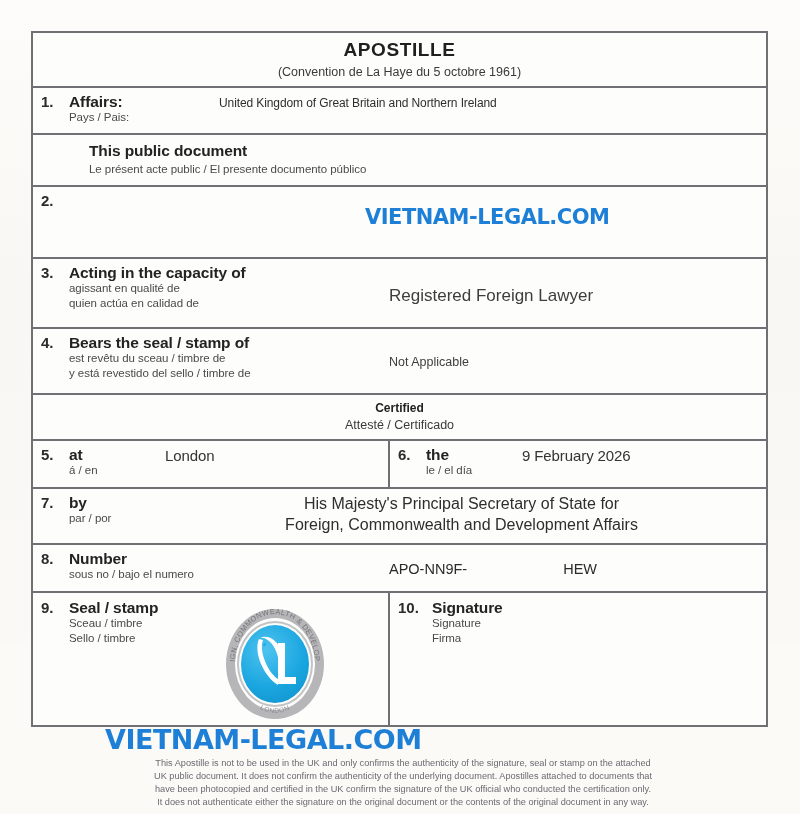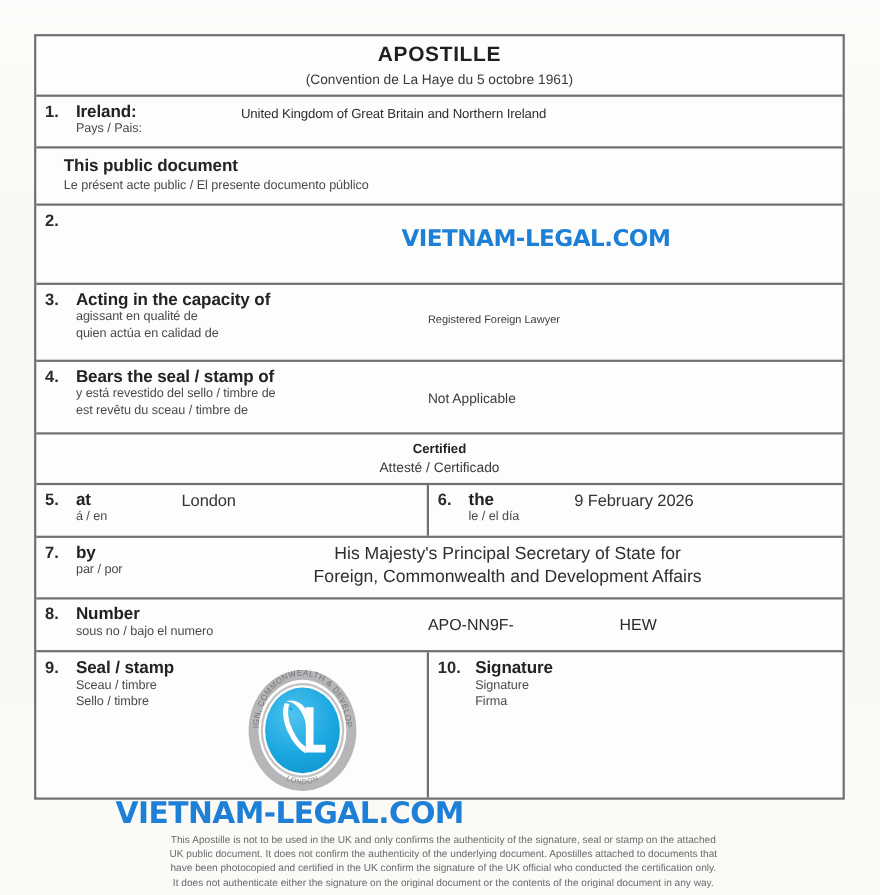--- a/index.html
+++ b/index.html
@@ -100,30 +100,30 @@
   
   #row-country { height: 47px; align-items: flex-start; }
   #row-country .labelcell { width: 150px; flex: 0 0 150px; }
   #country-value {
     padding-top: 8px;
     font-size: 12px;
     color: #2e2e2e;
   }
 
   
-  #row-public-doc { height: 52px; flex-direction: column; padding: 7px 0 6px 25px; }
+  #row-public-doc { height: 52px; flex-direction: column; padding: 7px 0 6px 56px; }
 
   
   #row-signed-by { height: 72px; align-items: flex-start; }
   #row-signed-by .labelcell { width: 260px; flex: 0 0 260px; }
 
   
   #row-capacity { height: 70px; align-items: flex-start; }
   #row-capacity .labelcell { width: 320px; flex: 0 0 320px; }
-  #capacity-value { padding-top: 27px; font-size: 10px; }
+  #capacity-value { padding-top: 27px; font-size: 17px; }
 
   
   #row-seal-of { height: 66px; align-items: flex-start; }
   #row-seal-of .labelcell { width: 320px; flex: 0 0 320px; }
   #seal-of-value { padding-top: 26px; font-size: 12.5px; }
 
   
   #row-certified { display: block; text-align: center; padding: 6px 0 7px 0; }
   #certified-en { font-weight: bold; font-size: 12px; color: #222; }
   #certified-sub { font-size: 12.5px; margin-top: 3px; color: #3a3a3a; }
@@ -270,21 +270,21 @@
   <div id="apostille-table">
 
     <div id="header-row" class="row">
       <div id="apostille-title">APOSTILLE</div>
       <div id="convention-line">(Convention de La Haye du 5 octobre 1961)</div>
     </div>
 
     <div id="row-country" class="row">
       <div class="num">1.</div>
       <div class="labelcell">
-        <div class="lab-en">Ireland:</div>
+        <div class="lab-en">Affairs:</div>
         <div class="lab-sub">Pays / Pais:</div>
       </div>
       <div id="country-value" class="value">United Kingdom of Great Britain and Northern Ireland</div>
     </div>
 
     <div id="row-public-doc" class="row">
       <div class="lab-en">This public document</div>
       <div class="lab-sub" style="margin-top:3px">Le présent acte public / El presente documento público</div>
     </div>
 
@@ -300,22 +300,22 @@
         <div class="lab-sub">agissant en qualité de</div>
         <div class="lab-sub">quien actúa en calidad de</div>
       </div>
       <div id="capacity-value" class="value-sm">Registered Foreign Lawyer</div>
     </div>
 
     <div id="row-seal-of" class="row">
       <div class="num">4.</div>
       <div class="labelcell">
         <div class="lab-en">Bears the seal / stamp of</div>
+        <div class="lab-sub">est revêtu du sceau / timbre de</div>
         <div class="lab-sub">y está revestido del sello / timbre de</div>
-        <div class="lab-sub">est revêtu du sceau / timbre de</div>
       </div>
       <div id="seal-of-value" class="value-sm">Not Applicable</div>
     </div>
 
     <div id="row-certified" class="row">
       <div id="certified-en">Certified</div>
       <div id="certified-sub">Attesté / Certificado</div>
     </div>
 
     <div id="row-at-the" class="row">

